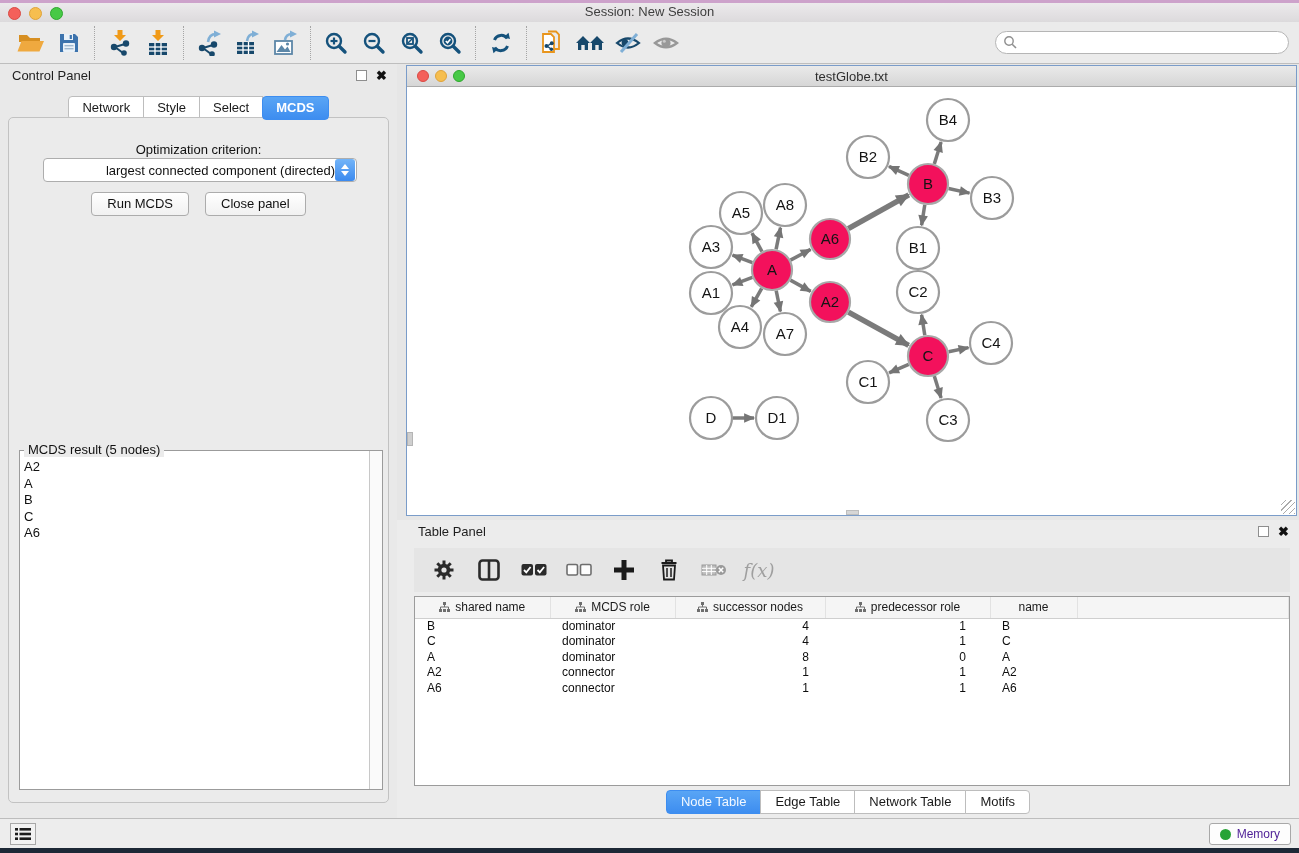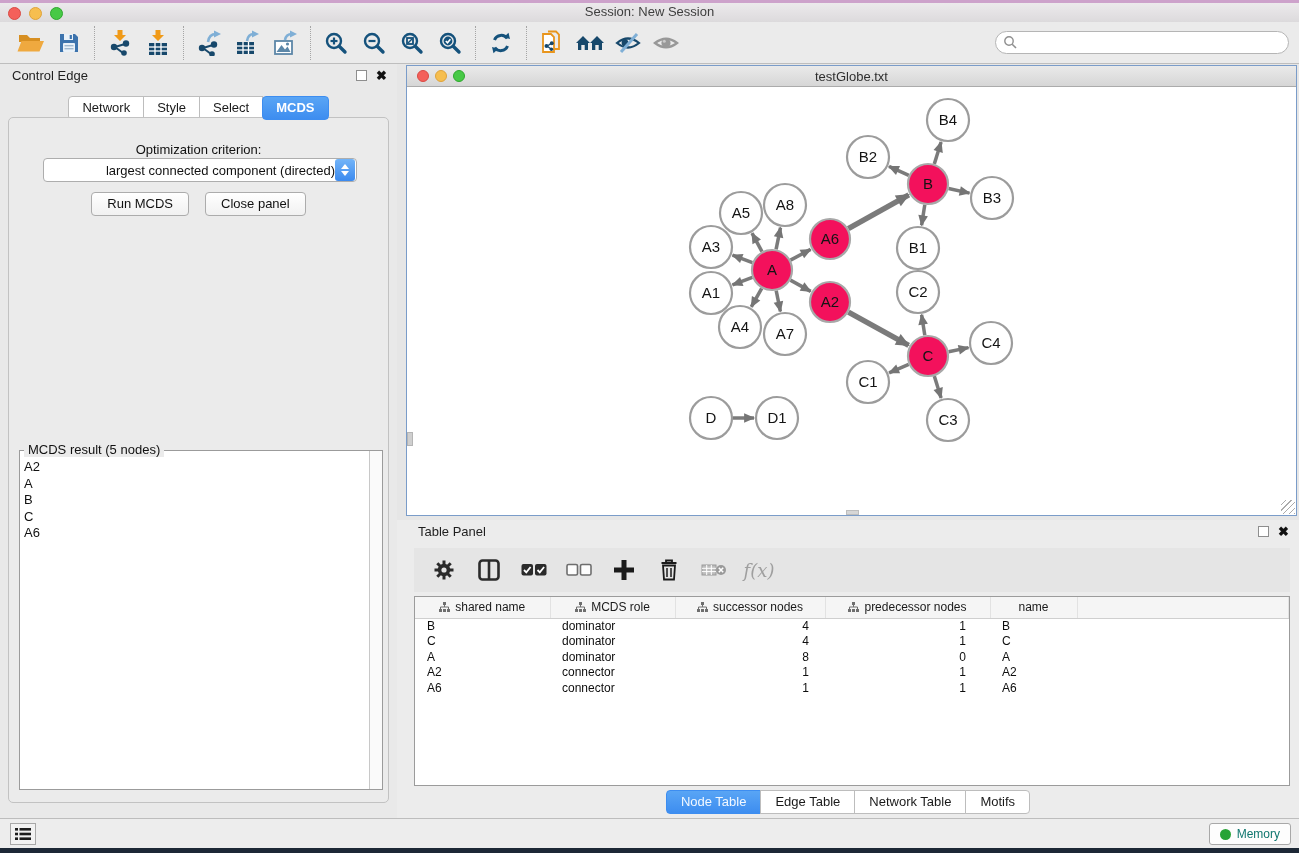--- a/index.html
+++ b/index.html
@@ -101,21 +101,21 @@
   .tp-tab { background:#FFFFFF; border:1px solid #BDBDBD; padding:3px 14px 4px; font-size:13px; color:#1A1A1A; margin-left:-1px; }
   .tp-tab:first-child { border-radius:4px 0 0 4px; margin-left:0; }
   .tp-tab:last-child { border-radius:0 4px 4px 0; }
   .tp-tab.active { background:linear-gradient(#59A5F5,#3D8DF0); border-color:#3D8DF0; color:#F2F8FF; }
 
   
   .statusbar { position:absolute; top:818px; left:0; width:100%; height:30px; background:#EDEDED; border-top:1px solid #BDBDBD; }
   .list-btn { position:absolute; left:10px; top:4px; width:26px; height:22px; background:#F2F2F2;
               border:1px solid #A8A8A8; display:flex; align-items:center; justify-content:center; }
   .memory-btn { position:absolute; right:8px; top:4px; height:22px; background:#FDFDFD; border:1px solid #A8A8A8;
-                border-radius:3px; display:flex; align-items:center; gap:6px; padding:0 10px; font-size:12px; color:#0f766e; }
+                border-radius:3px; display:flex; align-items:center; gap:6px; padding:0 10px; font-size:12px; color:#4c1d95; }
   .mem-dot { width:11px; height:11px; border-radius:50%; background:#27A336; }
   .desktop-strip { position:absolute; top:848px; left:0; width:100%; height:5px; background:#1D2836; }
 
   svg.icon { display:block; }
 </style>
 </head>
 <body>
 
 <div class="app">
   <div class="top-strip"></div>
@@ -290,21 +290,21 @@
         <line x1="9.2" y1="9.2" x2="13" y2="13" stroke="#8F8F8F" stroke-width="1.6"></line>
       </svg>
       <input class="search-input" type="text" value="" style="">
     </div>
   </div>
 
   <div class="main">
 
     <div class="control-panel">
       <div class="panel-head">
-        <span class="panel-title">Control Edge</span>
+        <span class="panel-title">Control Panel</span>
         <span class="panel-head-icons">
           <span class="float-ico"></span>
           <span class="close-ico">✖</span>
         </span>
       </div>
       <div class="cp-tabs">
           <div class="cp-tab">Network</div>
           <div class="cp-tab">Style</div>
           <div class="cp-tab">Select</div>
           <div class="cp-tab active">MCDS</div>
@@ -591,21 +591,21 @@
                 </th>
                 <th>
                   <span class="th-inner">
                     <svg width="11" height="11" viewBox="0 0 11 11">
                       <rect x="4" y="0" width="3" height="3" fill="#6E6E6E"></rect>
                       <rect x="0" y="7" width="3" height="3" fill="#6E6E6E"></rect>
                       <rect x="4" y="7" width="3" height="3" fill="#6E6E6E"></rect>
                       <rect x="8" y="7" width="3" height="3" fill="#6E6E6E"></rect>
                       <path d="M5.5 3 V5 M1.5 7 V5 H9.5 V7" stroke="#6E6E6E" fill="none" stroke-width="1"></path>
                     </svg>
-                    <span>predecessor nodes</span>
+                    <span>predecessor role</span>
                   </span>
                 </th>
                 <th>
                   <span class="th-inner">
                     <span>name</span>
                   </span>
                 </th>
                 <th></th>
               </tr>
             </thead>

